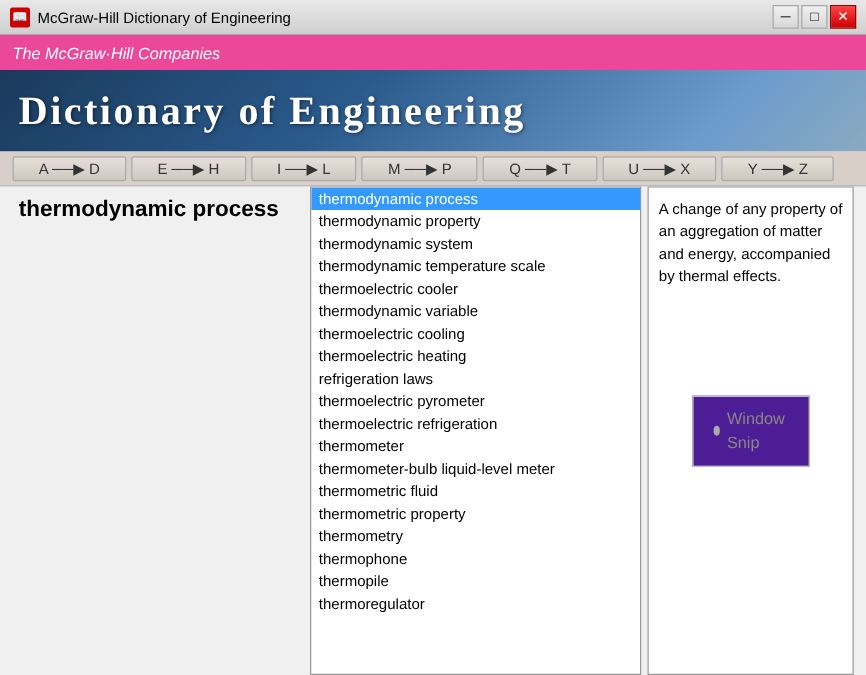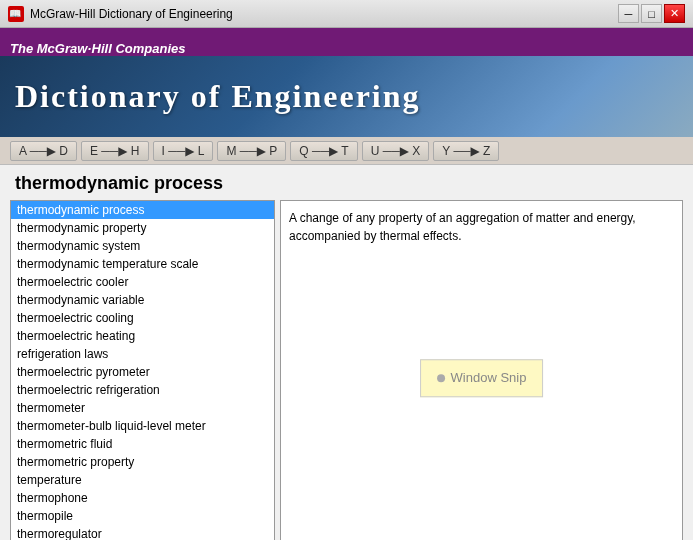--- a/index.html
+++ b/index.html
@@ -17,33 +17,32 @@
     }
     .title-bar-left { display: flex; align-items: center; gap: 6px; }
     .title-bar-icon { width: 16px; height: 16px; background: #c00; border-radius: 2px; display: flex; align-items: center; justify-content: center; font-size: 10px; color: white; font-weight: bold; }
     .title-bar-text { font-size: 12px; color: #000; }
     .title-bar-buttons { display: flex; gap: 2px; }
     .tb-btn { width: 21px; height: 19px; border: 1px solid #aaa; background: linear-gradient(to bottom, #f0f0f0, #d8d8d8); font-size: 11px; cursor: pointer; display: flex; align-items: center; justify-content: center; }
     .tb-btn.close { background: linear-gradient(to bottom, #f44, #c00); color: white; border-color: #900; }
 
     
     .mgh-header {
-      background: #701a75;
+      background: #ec4899;
       height: 28px;
       display: flex;
-      align-items: flex-end;
+      align-items: center;
       padding: 0 10px;
-      font-weight: bold;
     }
     .mgh-logo { font-size: 13px; font-style: italic; color: white; }
 
     
     .dict-header {
       background: linear-gradient(135deg, #1a3a5c 0%, #2a5a8c 40%, #4a7aac 60%, #6a9acc 80%, #8aaac0 100%);
-      height: 81px;
+      height: 65px;
       display: flex;
       align-items: center;
       padding: 0 15px;
       position: relative;
       overflow: hidden;
     }
     .dict-title { font-size: 32px; font-weight: bold; color: white; font-family: 'Times New Roman', serif; letter-spacing: 2px; text-shadow: 1px 1px 3px rgba(0,0,0,0.5); }
 
     
     .nav-bar {
@@ -52,30 +51,29 @@
       display: flex;
       align-items: center;
       padding: 0 10px;
       gap: 4px;
       border-bottom: 1px solid #bbb;
     }
     .nav-item {
       font-size: 12px;
       color: #333;
       cursor: pointer;
-      padding: 2px 8px;
+      padding: 2px 20px;
       background: linear-gradient(to bottom, #e8e0d8, #ccc8c0);
       border: 1px solid #aaa;
       border-radius: 2px;
     }
 
     
     .main-content {
       display: flex;
-      flex-direction: column;
       height: calc(540px - 28px - 28px - 65px - 28px);
     }
 
     .page-title {
       font-size: 18px;
       font-weight: bold;
       color: #000;
       padding: 8px 15px 6px;
     }
 
@@ -116,21 +114,21 @@
       overflow-y: auto;
       position: relative;
     }
 
     .window-snip {
       position: absolute;
       top: 50%;
       left: 50%;
       transform: translate(-50%, -50%);
       border: 1px solid #ccc;
-      background: #fef9c3;
+      background: #4c1d95;
       padding: 8px 16px;
       font-size: 13px;
       color: #888;
       display: flex;
       align-items: center;
       gap: 6px;
     }
     .snip-dot { width: 8px; height: 8px; background: #aaa; border-radius: 50%; }
 
     
@@ -185,21 +183,21 @@
         <div class="word-list-item">thermodynamic variable</div>
         <div class="word-list-item">thermoelectric cooling</div>
         <div class="word-list-item">thermoelectric heating</div>
         <div class="word-list-item">refrigeration laws</div>
         <div class="word-list-item">thermoelectric pyrometer</div>
         <div class="word-list-item">thermoelectric refrigeration</div>
         <div class="word-list-item">thermometer</div>
         <div class="word-list-item">thermometer-bulb liquid-level meter</div>
         <div class="word-list-item">thermometric fluid</div>
         <div class="word-list-item">thermometric property</div>
-        <div class="word-list-item">temperature</div>
+        <div class="word-list-item">thermometry</div>
         <div class="word-list-item">thermophone</div>
         <div class="word-list-item">thermopile</div>
         <div class="word-list-item">thermoregulator</div>
       </div>
 
     <div class="definition-panel">
       <span>A change of any property of an aggregation of matter and energy, accompanied by thermal effects.</span>
       <div class="window-snip">
         <div class="snip-dot"></div>
         <span>Window Snip</span>

